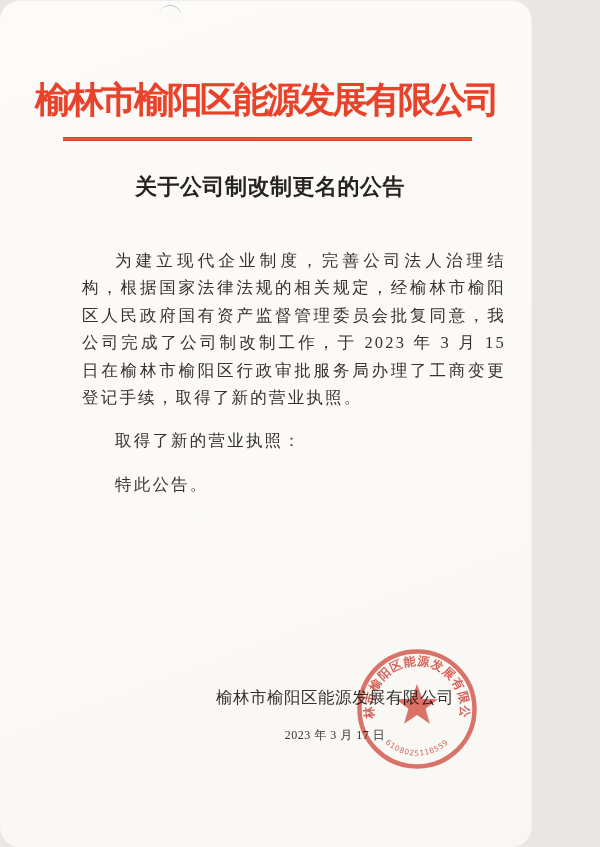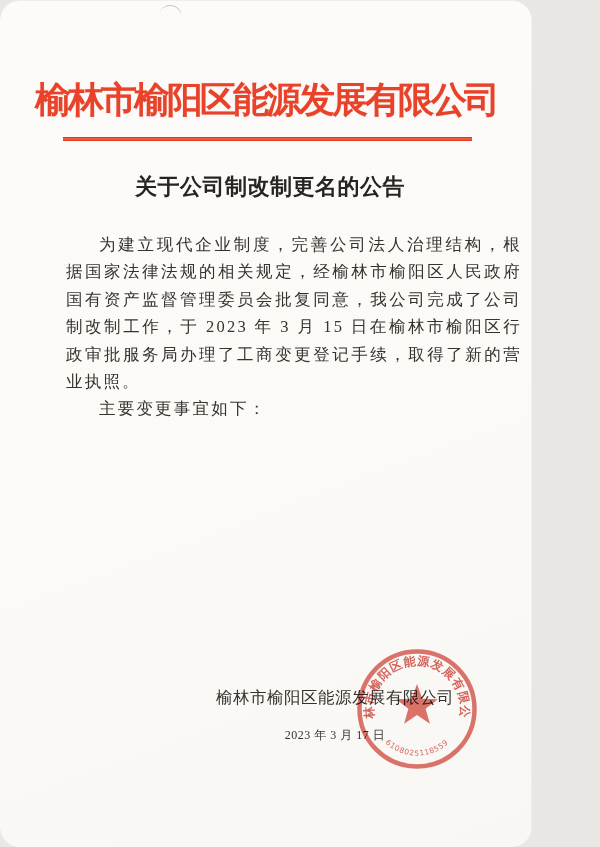--- a/index.html
+++ b/index.html
@@ -53,21 +53,21 @@
   }
   .body-text {
     position: absolute; left: 66px; top: 231px; width: 456px;
     font-size: 16.5px;
     line-height: 27.4px;
     letter-spacing: 2.2px;
     text-align: justify;
     text-justify: inter-character;
     color: #36332f;
   }
-  .body-text p { margin: 0; text-indent: 2em; }
+  .body-text p { margin: 16px; text-indent: 2em; }
   .signature {
     position: absolute; right: 78px; top: 687px;
     text-align: center;
     color: #36332f;
   }
   .signature .sig-company {
     font-size: 16.5px; line-height: 21px;
     letter-spacing: 0.5px;
     white-space: nowrap;
   }
@@ -106,21 +106,22 @@
   <div class="scan-mark"></div>
 
   <div class="letterhead">榆林市榆阳区能源发展有限公司</div>
 
   <div class="rule"></div>
 
   <h1 class="doc-title">关于公司制改制更名的公告</h1>
 
   <div class="body-text">
     <p>为建立现代企业制度，完善公司法人治理结构，根据国家法律法规的相关规定，经榆林市榆阳区人民政府国有资产监督管理委员会批复同意，我公司完成了公司制改制工作，于 2023 年 3 月 15 日在榆林市榆阳区行政审批服务局办理了工商变更登记手续，取得了新的营业执照。</p>
-    <p>主要变更事宜如下：</p>
+    <p>取得了新的营业执照：</p>
+    <p>特此公告。</p>
   </div>
 
   <div class="signature">
     <div class="sig-company">榆林市榆阳区能源发展有限公司</div>
     <div class="sig-date">2023 年 3 月 17 日</div>
   </div>
 
   <svg class="seal" width="150" height="150" viewBox="0 0 150 150">
     <defs>
       <path id="sealArcTop" d="M 33.6 90.0 A 44 44 0 1 1 116.4 90.0" fill="none"></path>

